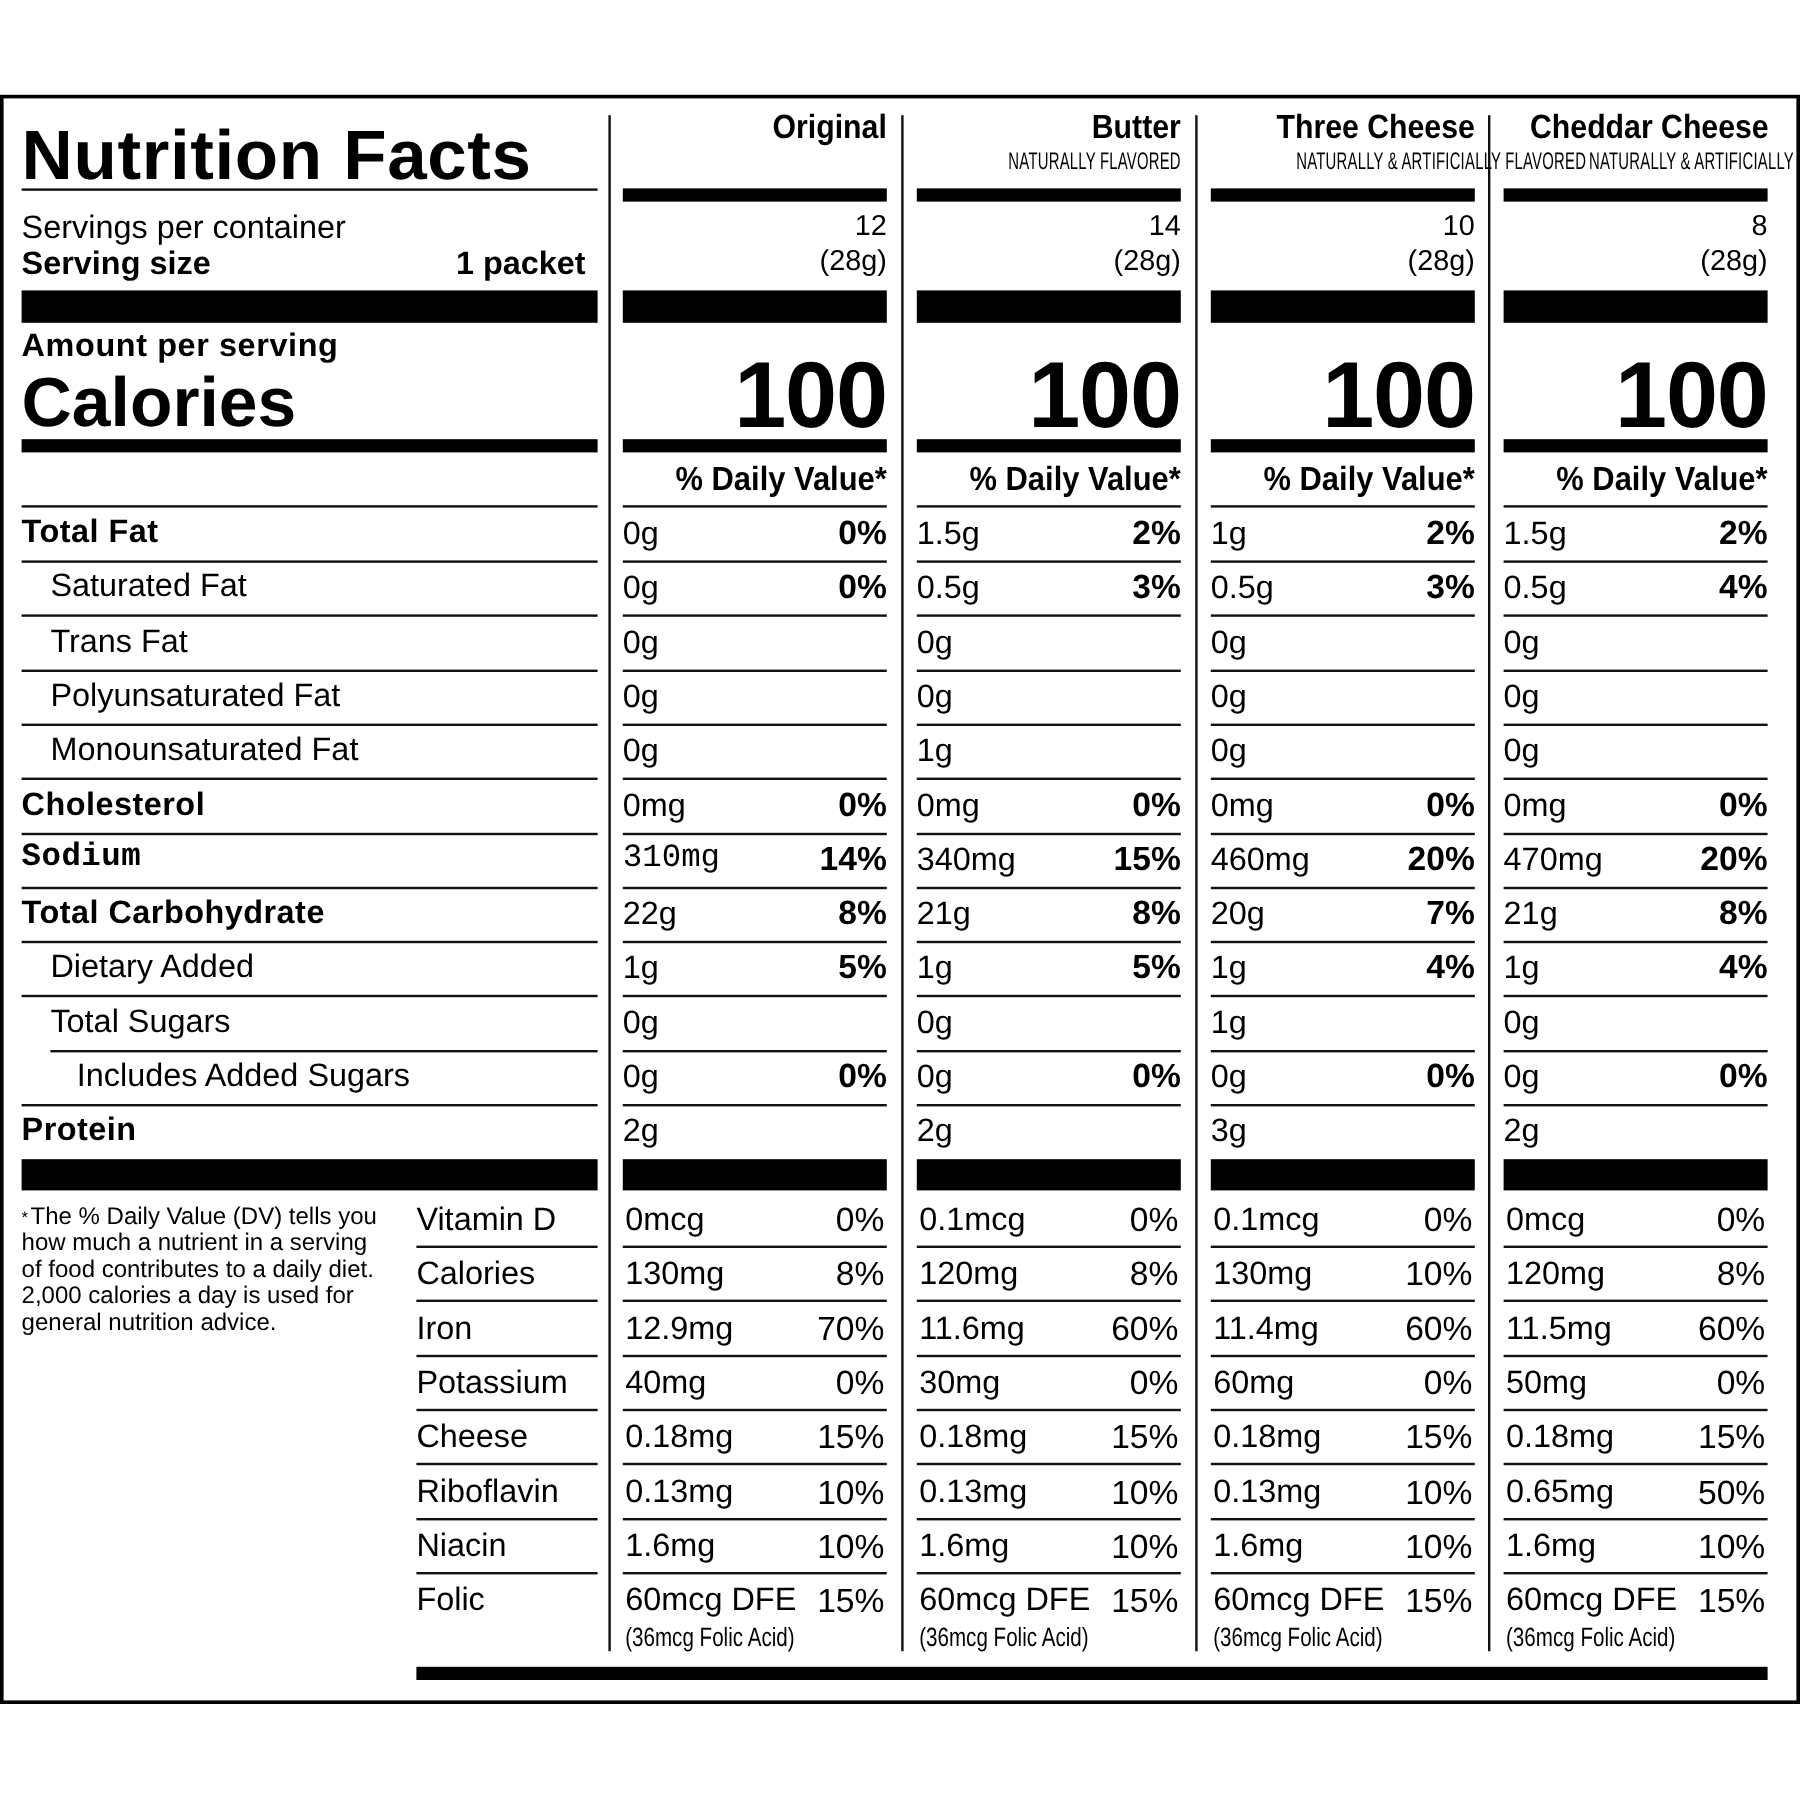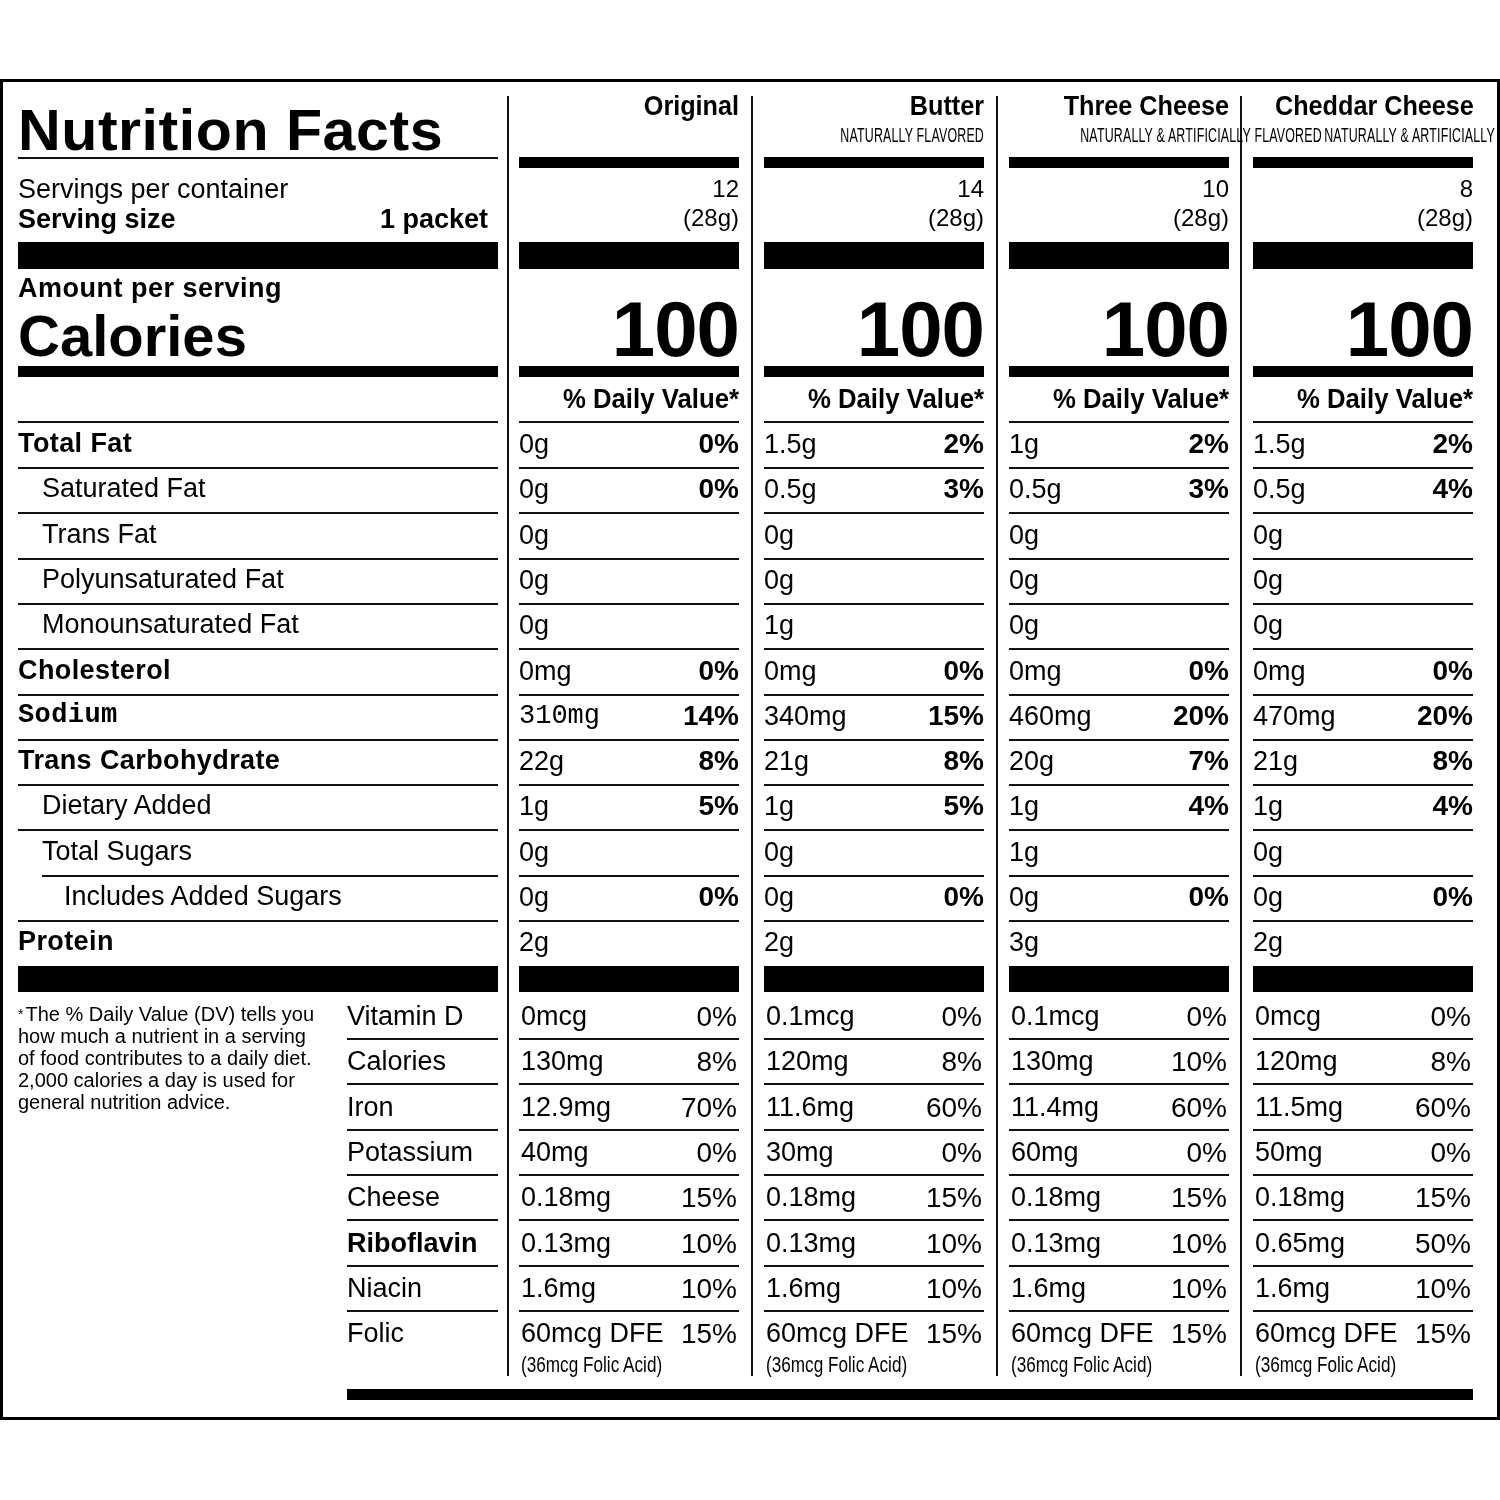--- a/index.html
+++ b/index.html
@@ -196,21 +196,21 @@
     <div class="rule" style="left:519px; top:739px; width:220px;"></div>
     <div class="abs cell-amt" style="left:764px; top:701px;">340mg</div>
     <div class="abs cell-pct" style="left:764px; top:700px; width:220px;">15%</div>
     <div class="rule" style="left:764px; top:739px; width:220px;"></div>
     <div class="abs cell-amt" style="left:1009px; top:701px;">460mg</div>
     <div class="abs cell-pct" style="left:1009px; top:700px; width:220px;">20%</div>
     <div class="rule" style="left:1009px; top:739px; width:220px;"></div>
     <div class="abs cell-amt" style="left:1253px; top:701px;">470mg</div>
     <div class="abs cell-pct" style="left:1253px; top:700px; width:220px;">20%</div>
     <div class="rule" style="left:1253px; top:739px; width:220px;"></div>
-    <div class="abs nut-name bold" style="left:18px; top:745px;">Trans Carbohydrate</div>
+    <div class="abs nut-name bold" style="left:18px; top:745px;">Total Carbohydrate</div>
     <div class="rule" style="left:18px; top:784px; width:480px;"></div>
     <div class="abs cell-amt" style="left:519px; top:746px;">22g</div>
     <div class="abs cell-pct" style="left:519px; top:745px; width:220px;">8%</div>
     <div class="rule" style="left:519px; top:784px; width:220px;"></div>
     <div class="abs cell-amt" style="left:764px; top:746px;">21g</div>
     <div class="abs cell-pct" style="left:764px; top:745px; width:220px;">8%</div>
     <div class="rule" style="left:764px; top:784px; width:220px;"></div>
     <div class="abs cell-amt" style="left:1009px; top:746px;">20g</div>
     <div class="abs cell-pct" style="left:1009px; top:745px; width:220px;">7%</div>
     <div class="rule" style="left:1009px; top:784px; width:220px;"></div>
@@ -338,21 +338,21 @@
     <div class="rule" style="left:519px; top:1219px; width:220px;"></div>
     <div class="abs cell-amt" style="left:766px; top:1182px;">0.18mg</div>
     <div class="abs cell-pct light" style="left:764px; top:1182px; width:218px;">15%</div>
     <div class="rule" style="left:764px; top:1219px; width:220px;"></div>
     <div class="abs cell-amt" style="left:1011px; top:1182px;">0.18mg</div>
     <div class="abs cell-pct light" style="left:1009px; top:1182px; width:218px;">15%</div>
     <div class="rule" style="left:1009px; top:1219px; width:220px;"></div>
     <div class="abs cell-amt" style="left:1255px; top:1182px;">0.18mg</div>
     <div class="abs cell-pct light" style="left:1253px; top:1182px; width:218px;">15%</div>
     <div class="rule" style="left:1253px; top:1219px; width:220px;"></div>
-    <div class="abs nut-name" style="left:347px; top:1228px;font-weight:bold;">Riboflavin</div>
+    <div class="abs nut-name" style="left:347px; top:1228px;">Riboflavin</div>
     <div class="rule" style="left:347px; top:1265px; width:151px;"></div>
     <div class="abs cell-amt" style="left:521px; top:1228px;">0.13mg</div>
     <div class="abs cell-pct light" style="left:519px; top:1228px; width:218px;">10%</div>
     <div class="rule" style="left:519px; top:1265px; width:220px;"></div>
     <div class="abs cell-amt" style="left:766px; top:1228px;">0.13mg</div>
     <div class="abs cell-pct light" style="left:764px; top:1228px; width:218px;">10%</div>
     <div class="rule" style="left:764px; top:1265px; width:220px;"></div>
     <div class="abs cell-amt" style="left:1011px; top:1228px;">0.13mg</div>
     <div class="abs cell-pct light" style="left:1009px; top:1228px; width:218px;">10%</div>
     <div class="rule" style="left:1009px; top:1265px; width:220px;"></div>

